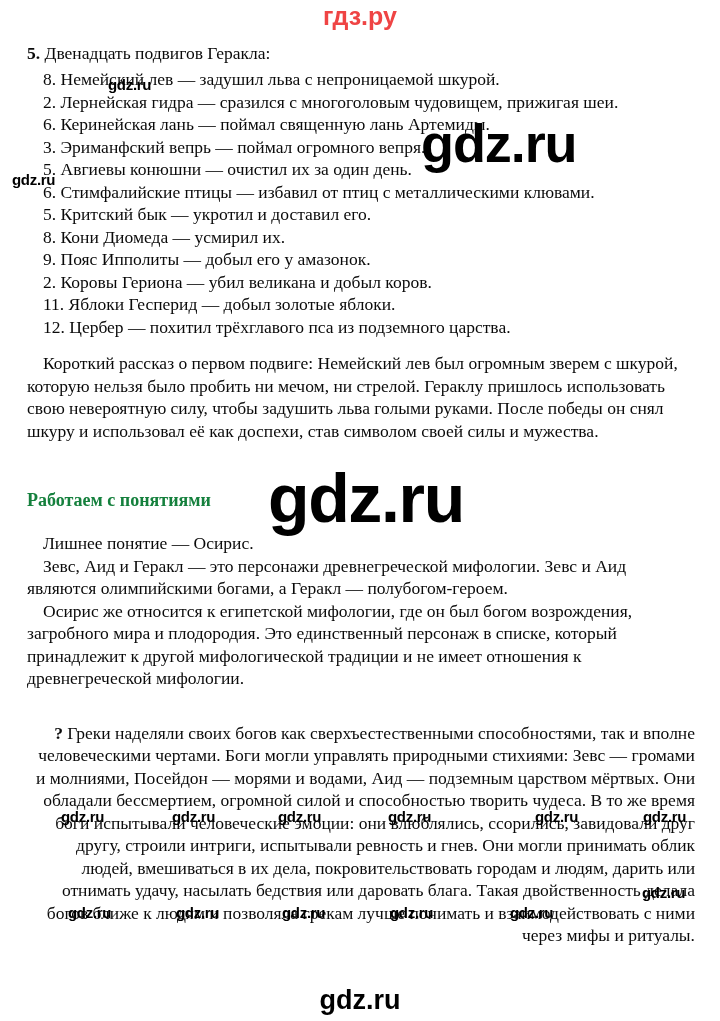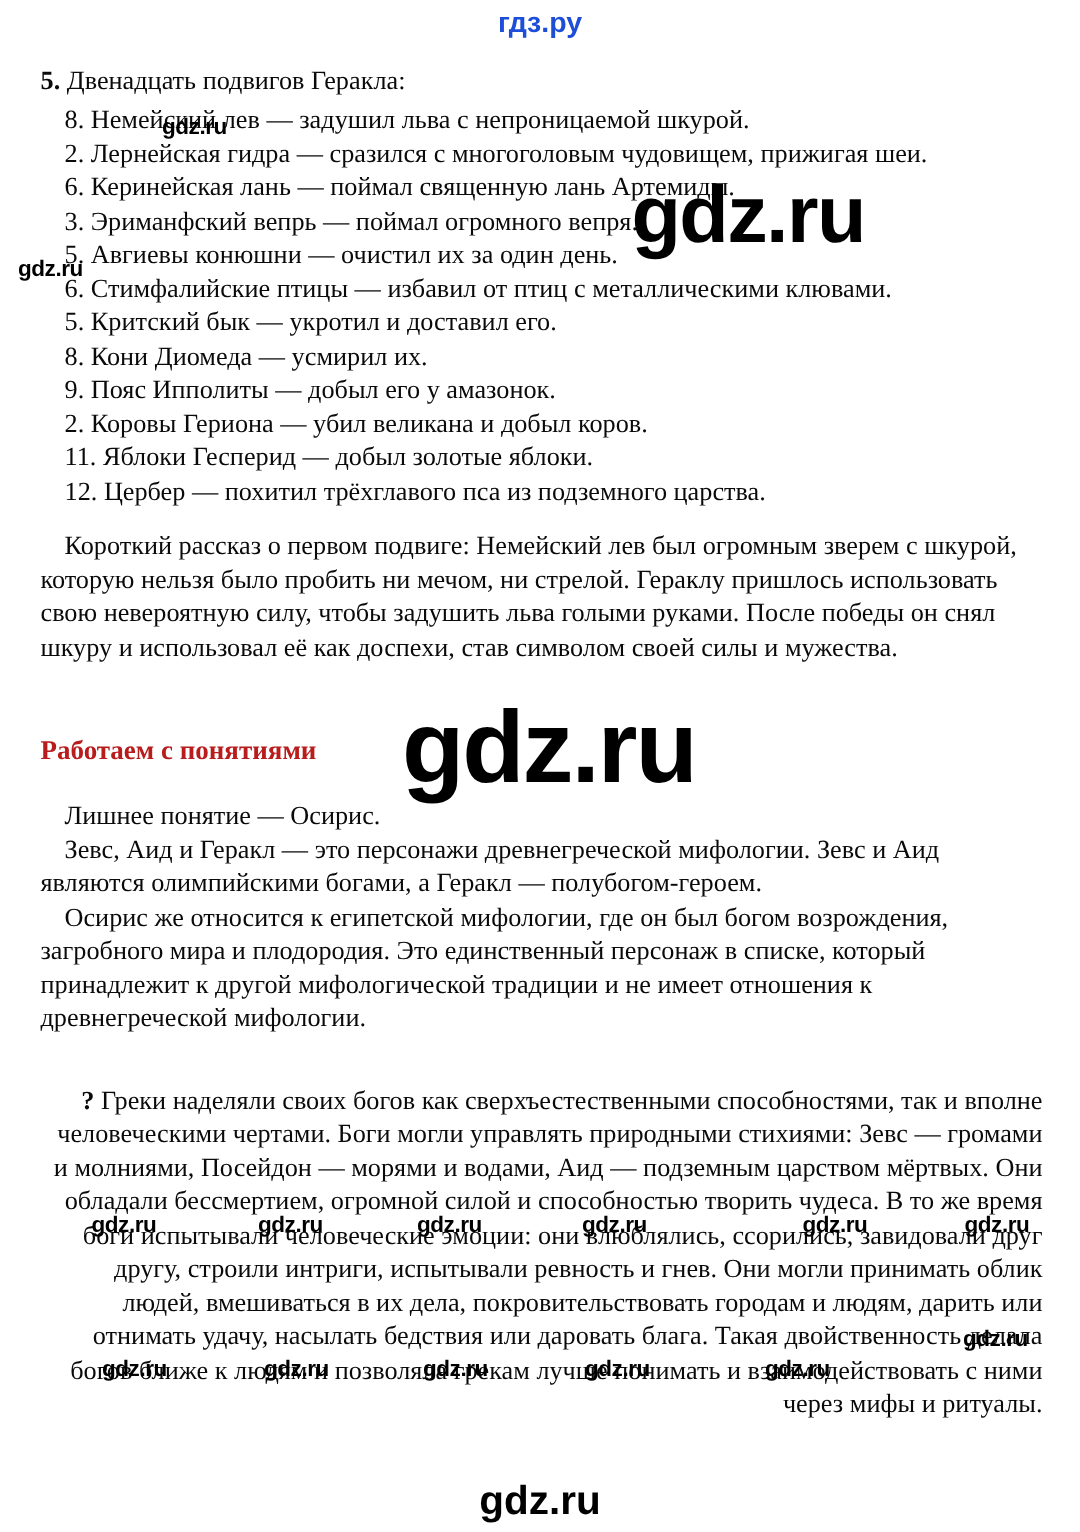--- a/index.html
+++ b/index.html
@@ -10,23 +10,23 @@
     font-family:"Liberation Serif","DejaVu Serif",serif;
     overflow:hidden;
     position:relative;
   }
   .page{position:relative;width:720px;height:1021px;background:#fff;}
   .logo-top{
     margin-top:2px;
     text-align:center;
     font-family:"Liberation Sans","DejaVu Sans",sans-serif;
     font-weight:700;
-    font-size:19px;
+    font-size:25px;
     line-height:28px;
-    color:#1d4ed8;
+    color:#ef4444;
   }
   .content{
     padding:0 25px 0 27px;
     font-size:17.5px;
     line-height:22.5px;
     color:#0a0a0a;
   }
   .para{margin:0;font-family:Liberation Serif, serif;}
   .title-line{margin-top:12px;}
   .b{font-weight:700;}
@@ -36,21 +36,21 @@
     line-height:22.5px;
     white-space:nowrap;
   }
   .story{margin-top:14px;}
   .indent{text-indent:16px;}
   .section-heading{
     margin:48px 0 0 0;
     font-size:18px;
     line-height:20px;
     font-weight:700;
-    color:#b91c1c;
+    color:#15803d;
   }
   .concepts-block{margin-top:22px;}
   .question{margin-top:32px;text-align:right;}
   .logo-bottom-wrap{
     position:absolute;
     left:0;top:984px;width:720px;
     text-align:center;
   }
   .logo-bottom{
     display:inline-block;

